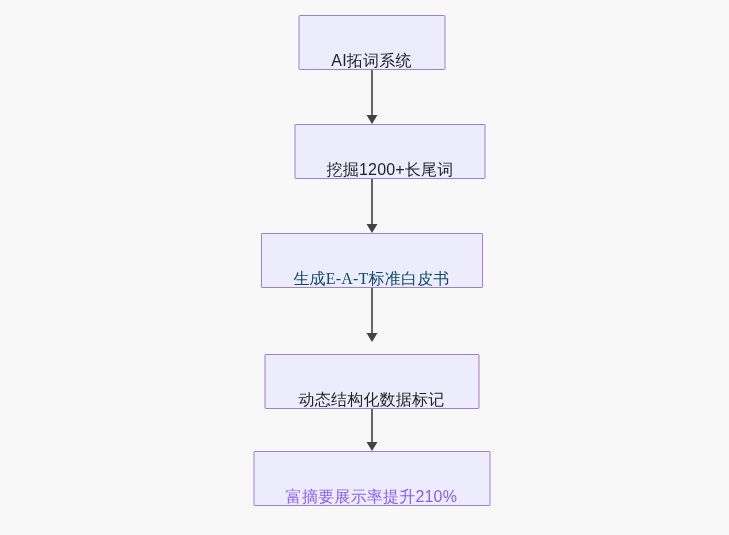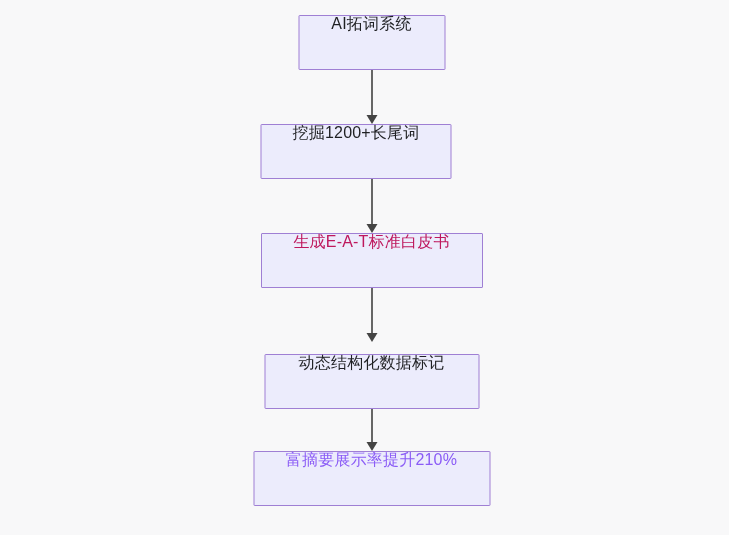--- a/index.html
+++ b/index.html
@@ -15,21 +15,21 @@
   }
   #flowchart-canvas {
     position: relative;
     width: 729px;
     height: 535px;
   }
   .node {
     position: absolute;
     box-sizing: border-box;
     display: flex;
-    align-items: flex-start;
+    align-items: flex-end;
     justify-content: center;
     background: #ececfc;
     border: 1.6px solid #9f7fd4;
     border-radius: 1px;
     height: 55px;
     transform: translateX(-50%);
   }
   .node-label {
     font-size: 16px;
     line-height: 1;
@@ -71,25 +71,25 @@
     </div>
     <div class="connector" style="left: 371.5px; top: 397px; height: 54px;">
       <svg width="14" height="54" viewBox="0 0 14 54">
         <line x1="7" y1="0" x2="7" y2="45" stroke="#666666" stroke-width="2"></line>
         <polygon points="1.5,45 12.5,45 7,54" fill="#444444"></polygon>
       </svg>
     </div>
     <div class="node" style="left: 371.5px; top: 15px; width: 147px; height: 55px; background: rgb(236, 236, 252); border-color: rgb(159, 127, 212);">
       <span class="node-label" style="color: rgb(31, 32, 35);">AI拓词系统</span>
     </div>
-    <div class="node" style="left: 356px; top: 124px; width: 191px; height: 55px; background: rgb(236, 236, 252); border-color: rgb(159, 127, 212);">
+    <div class="node" style="left: 390px; top: 124px; width: 191px; height: 55px; background: rgb(236, 236, 252); border-color: rgb(159, 127, 212);">
       <span class="node-label" style="color: rgb(31, 32, 35);">挖掘1200+长尾词</span>
     </div>
     <div class="node" style="left: 371.5px; top: 233px; width: 222px; height: 55px; background: rgb(236, 236, 252); border-color: rgb(159, 127, 212);">
-      <span class="node-label" style="color: #be185d;">生成E-A-T标准白皮书</span>
+      <span class="node-label" style="color: #0c4a6e; font-family: Liberation Serif, serif;">生成E-A-T标准白皮书</span>
     </div>
     <div class="node" style="left: 371.5px; top: 354px; width: 215px; height: 55px; background: rgb(236, 236, 252); border-color: rgb(159, 127, 212);">
       <span class="node-label" style="color: rgb(31, 32, 35);">动态结构化数据标记</span>
     </div>
     <div class="node" style="left: 371.5px; top: 451px; width: 237px; height: 55px; background: rgb(236, 236, 252); border-color: rgb(159, 127, 212);">
       <span class="node-label" style="color: #8b5cf6;">富摘要展示率提升210%</span>
     </div>
   </div>
 
 </body></html>

